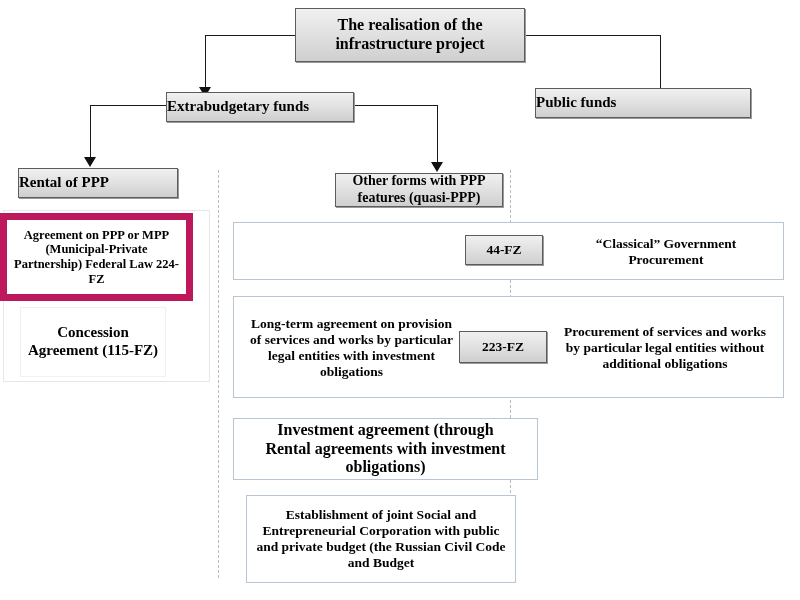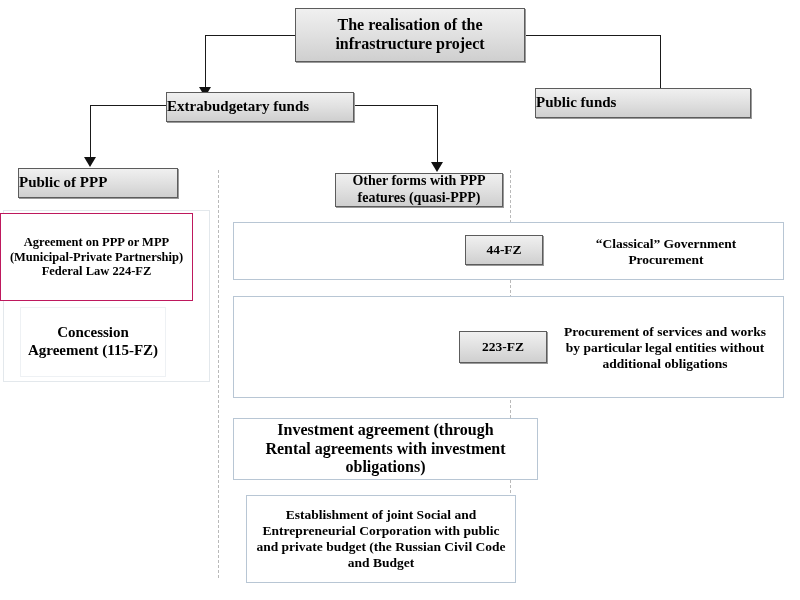--- a/index.html
+++ b/index.html
@@ -110,43 +110,44 @@
 
   <div class="node grey" style="left:166px;top:92px;width:188px;height:30px;font-size:15px;">
     <span>Extrabudgetary funds</span>
   </div>
 
   <div class="node grey" style="left:535px;top:88px;width:216px;height:30px;font-size:15px;">
     <span>Public funds</span>
   </div>
 
   <div class="node grey" style="left:18px;top:168px;width:160px;height:30px;font-size:15px;">
-    <span>Public of PPP</span>
+    <span>Rental of PPP</span>
   </div>
 
   <div class="node grey" style="left:335px;top:173px;width:168px;height:34px;font-size:14px;padding:0 0;">
     <span>Other forms with PPP features (quasi-PPP)</span>
   </div>
 
   <div class="node outline-soft" style="left:3px;top:210px;width:207px;height:172px;background:#ffffff;border:1px solid #e3e8ec;"></div>
 
-  <div class="node outline-soft" style="left:0px;top:213px;width:193px;height:88px;font-size:12.5px;padding:0 6px;border:1px solid #be185d;">
+  <div class="node outline-soft" style="left:0px;top:213px;width:193px;height:88px;font-size:12.5px;padding:0 6px;border:7px solid #be185d;">
     <span>Agreement on PPP or MPP (Municipal-Private Partnership) Federal Law 224-FZ</span>
   </div>
 
   <div class="node outline-soft" style="left:20px;top:307px;width:146px;height:70px;font-size:15px;padding:0 6px;border:1px solid #eef1f4;">
     <span>Concession Agreement (115-FZ)</span>
   </div>
 
   <div class="row-box" style="left:233px;top:222px;width:551px;height:58px;">
     <div class="cell grey" style="left:231px;top:12px;width:78px;height:30px;font-size:13.5px;border:1px solid #5c5c5c;">44-FZ</div>
     <div class="cell" style="left:322px;top:0px;width:220px;height:58px;font-size:13.5px;padding:0 6px;">“Classical” Government Procurement</div>
   </div>
 
   <div class="row-box" style="left:233px;top:296px;width:551px;height:102px;">
+    <div class="cell" style="left:10px;top:0px;width:215px;height:102px;font-size:13.5px;padding:0 4px;">Long-term agreement on provision of services and works by particular legal entities with investment obligations</div>
     <div class="cell grey" style="left:225px;top:34px;width:88px;height:32px;font-size:13.5px;border:1px solid #5c5c5c;">223-FZ</div>
     <div class="cell" style="left:320px;top:0px;width:222px;height:102px;font-size:13.5px;padding:0 6px;">Procurement of services and works by particular legal entities without additional obligations</div>
   </div>
 
   <div class="node outline" style="left:233px;top:418px;width:305px;height:62px;font-size:16px;padding:0 20px;">
     <span>Investment agreement (through Rental agreements with investment obligations)</span>
   </div>
 
   <div class="node outline" style="left:233px;top:495px;width:270px;height:88px;font-size:13.5px;padding:0 4px;margin-left:13px;">
     <span>Establishment of joint Social and Entrepreneurial Corporation with public and private budget (the Russian Civil Code and Budget</span>

